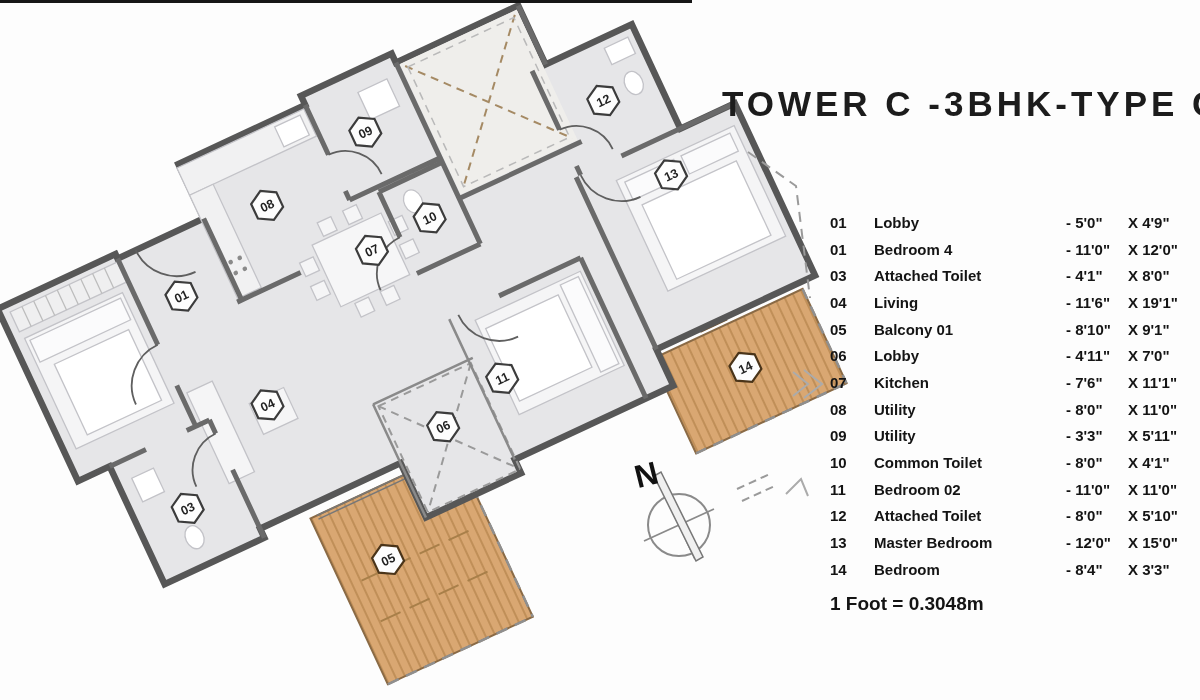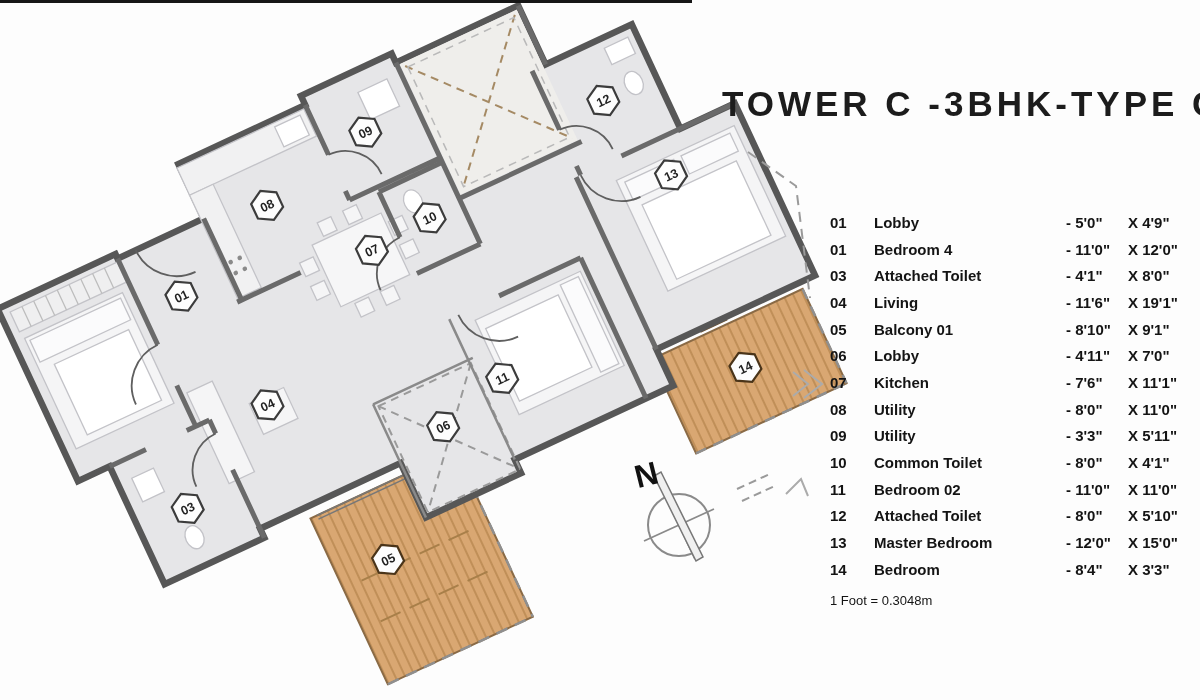--- a/index.html
+++ b/index.html
@@ -7,21 +7,21 @@
          font-family:"Liberation Sans",sans-serif;}
   #topbar{position:absolute;left:0;top:0;width:692px;height:3px;background:#161616;}
   #plan-title{position:absolute;left:722px;top:84px;font-size:35px;font-weight:600;
               letter-spacing:4px;color:#1c1c1c;white-space:nowrap;}
   #legend{position:absolute;left:830px;top:209px;width:366px;}
   .lrow{display:flex;align-items:center;height:26.7px;font-size:15px;font-weight:700;color:#141414;}
   .lnum{width:44px;}
   .lname{width:192px;}
   .ldim1{width:62px;white-space:nowrap;}
   .ldim2{white-space:nowrap;}
-  #scale-note{position:absolute;left:830px;top:593px;font-size:13px;font-weight:400;color:#141414;}
+  #scale-note{position:absolute;left:830px;top:593px;font-size:19px;font-weight:700;color:#141414;}
   svg{position:absolute;left:0;top:0;}
   .badge-poly{fill:#fdfdfd;stroke:#3c3c3c;stroke-width:2.2;}
   .badge-poly.dark{stroke:#4a3419;}
   .badge-num{font-size:12.5px;font-weight:700;fill:#222;text-anchor:middle;}
 </style>
 </head>
 <body>
 
 <div id="stage">
 

